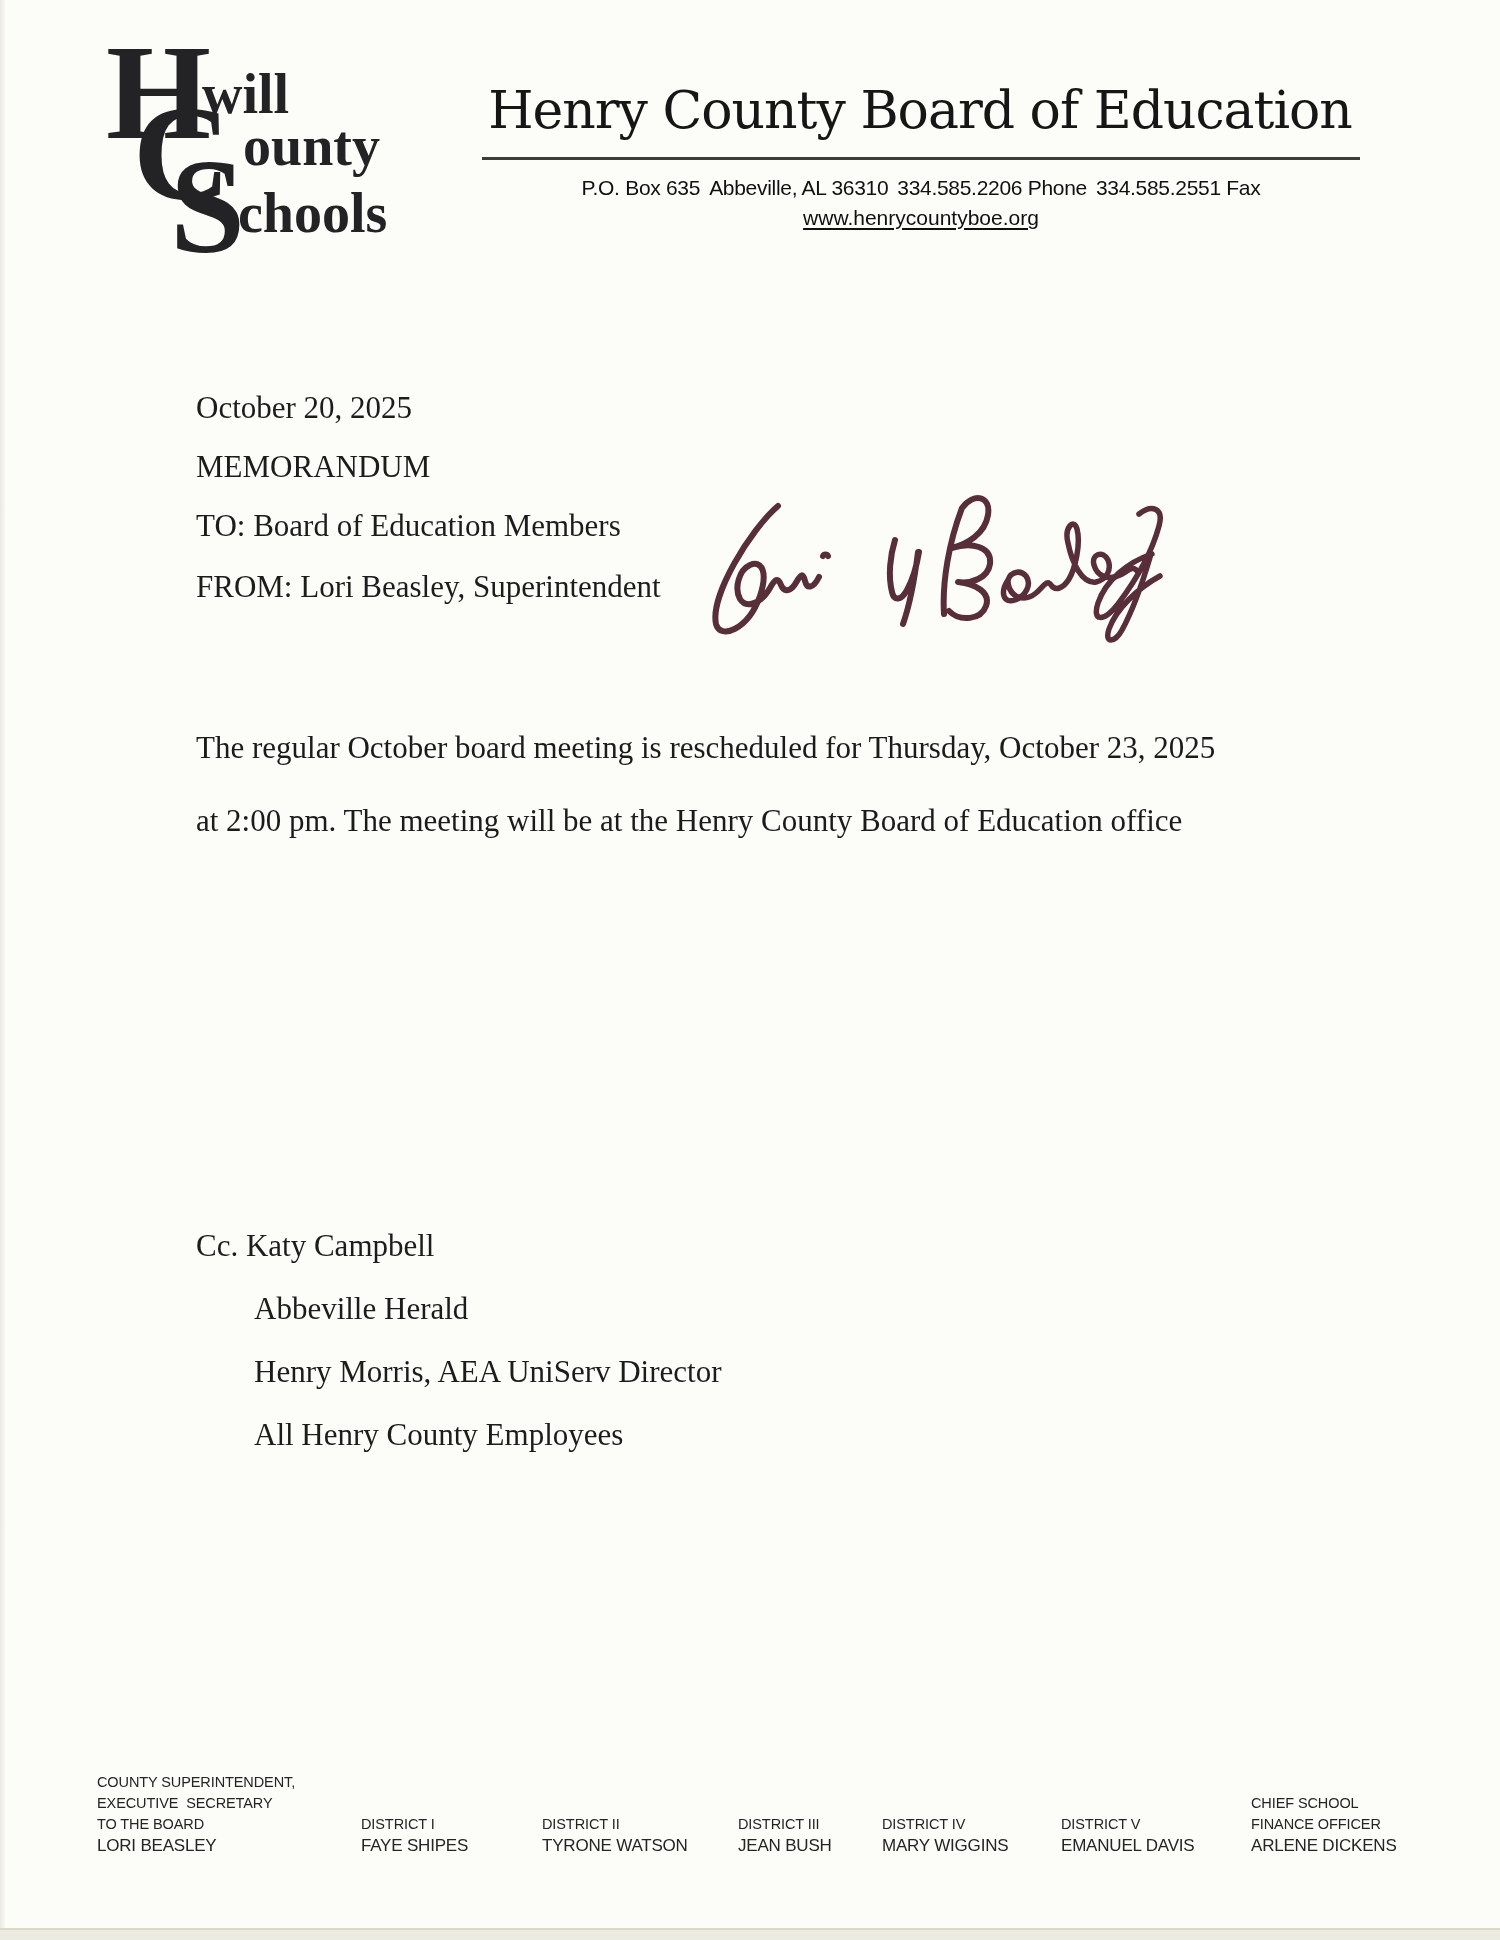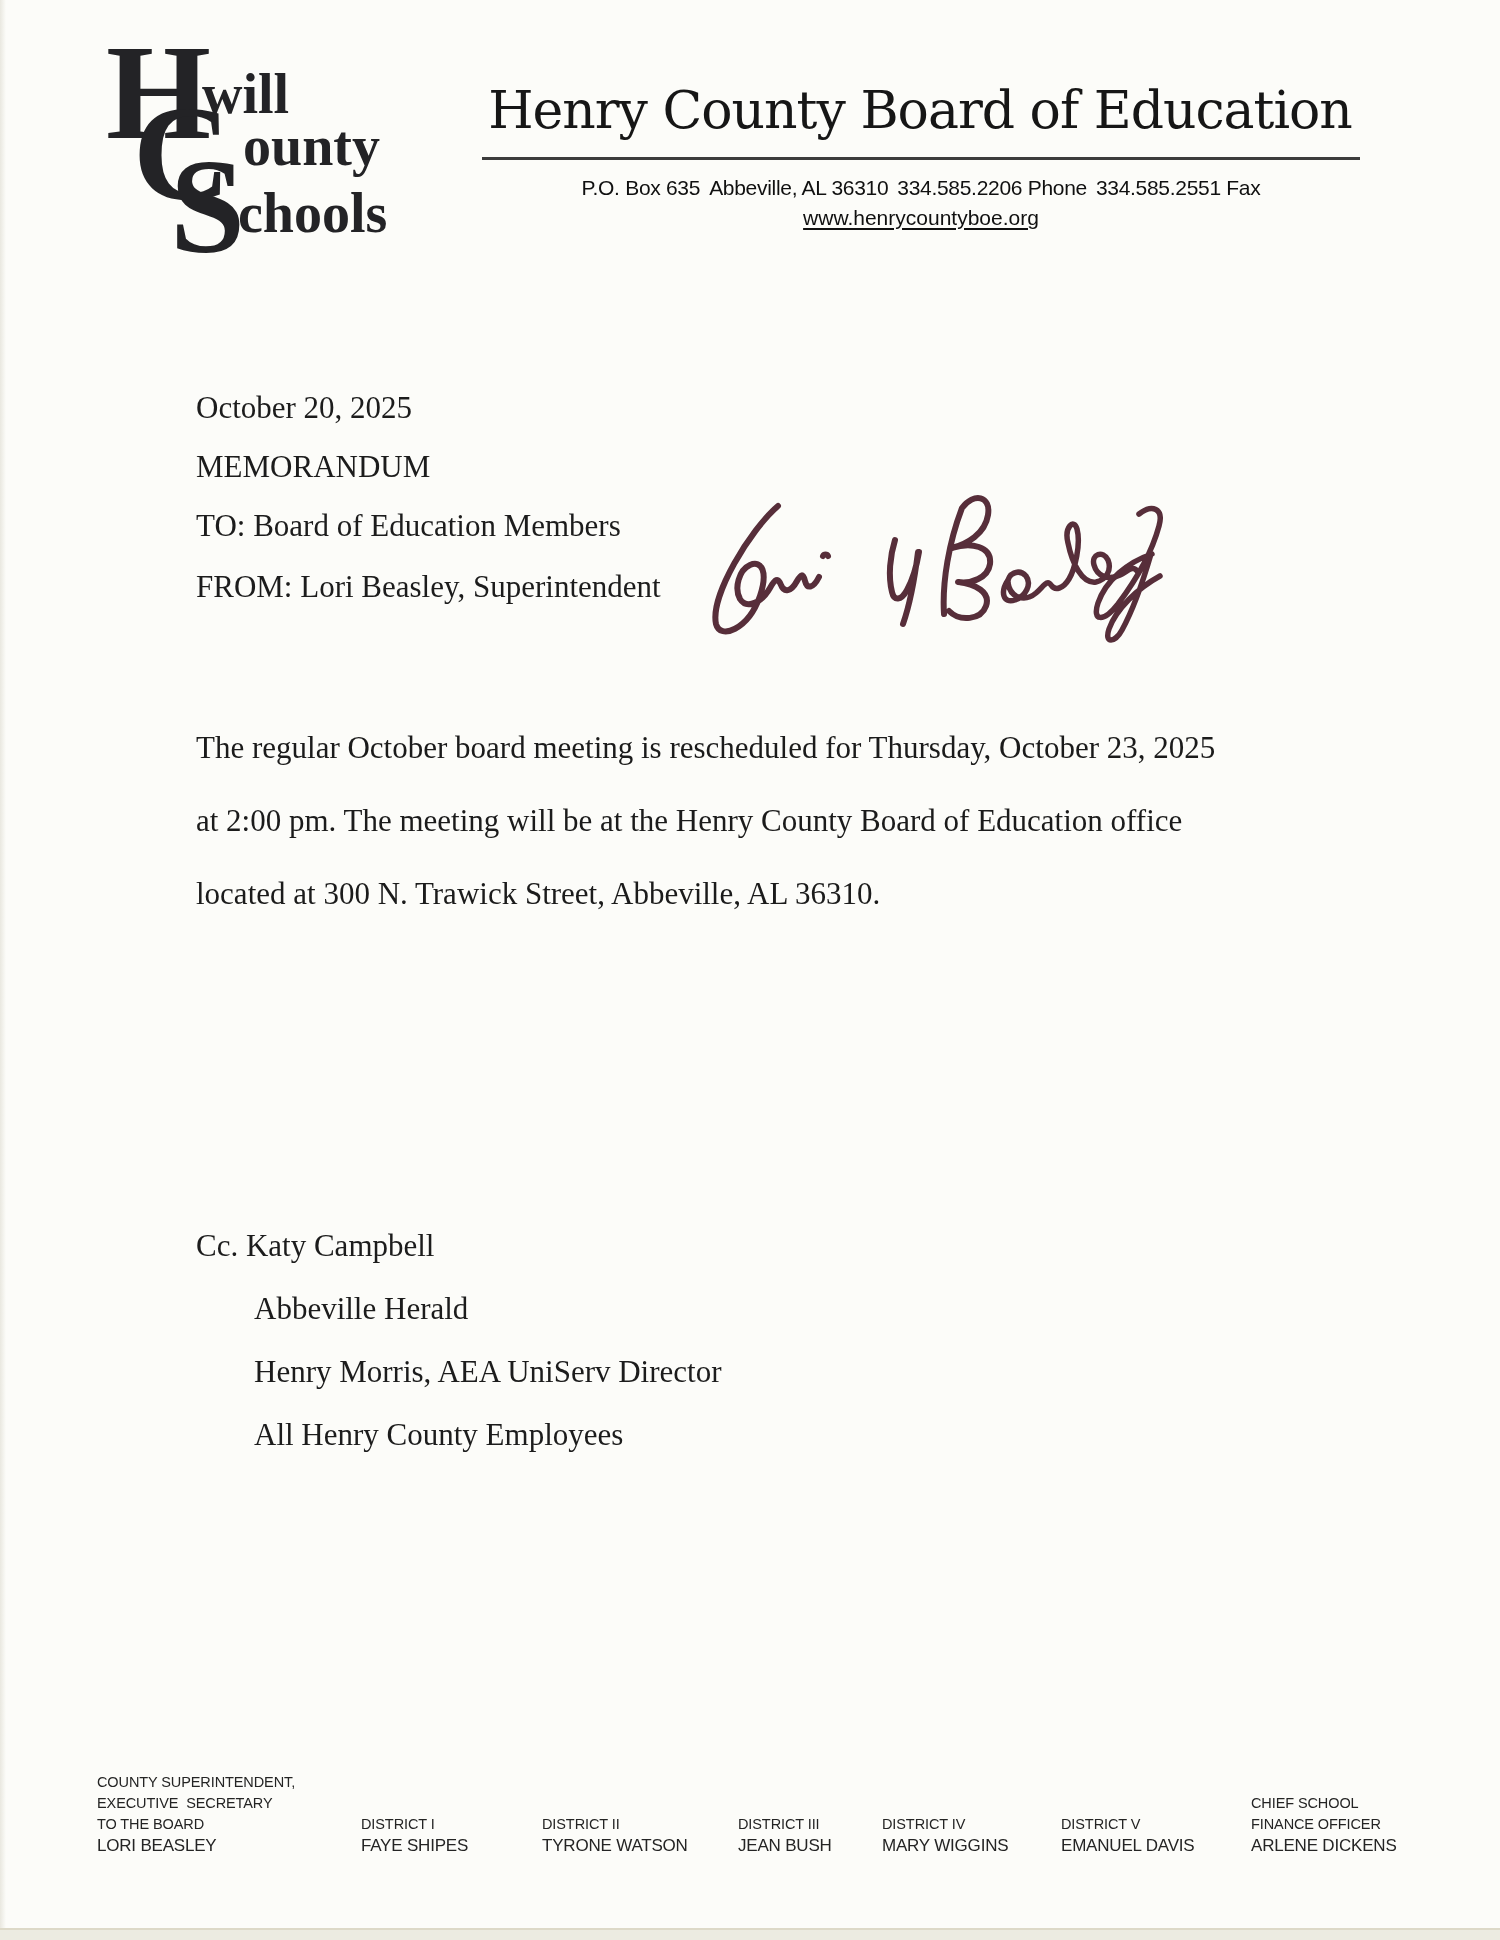--- a/index.html
+++ b/index.html
@@ -108,21 +108,20 @@
     <path stroke-width="6" d="M133,80 C134,78 137,78 138,80" stroke="#4f2430"></path>
     <path stroke-width="6" d="M205,64 C200,80 198,100 202,116 C204,125 211,125 217,114 C223,103 227,88 229,76 M228,76 C225,100 220,128 213,148" stroke="#4f2430"></path>
     <path stroke-width="6" d="M272,32 C259,66 252,106 254,138 M272,32 C284,16 301,20 298,39 C295,58 277,68 262,72 C281,66 302,70 300,88 C298,102 281,108 268,106 C285,108 301,116 296,130 C291,144 270,146 259,135" stroke="#4f2430"></path>
     <path stroke-width="5.5" d="M318,104 C310,116 313,128 325,124 C336,120 342,108 336,100 C329,92 317,98 318,107 C320,121 334,127 346,117 C354,110 357,103 361,109 C365,115 373,113 379,103 C385,93 391,68 387,53 C384,42 374,51 378,67 C382,87 392,108 406,106 C416,104 422,94 418,84 C413,74 401,78 404,89 C407,100 418,105 430,99 C438,95 443,89 447,95" stroke="#4f2430"></path>
     <path stroke-width="5.5" d="M449,38 C462,28 474,32 469,50 C462,76 446,104 428,128 C413,147 402,145 408,127 C416,104 438,86 462,78 M461,78 C454,102 444,132 432,154 C425,167 414,168 419,153 C426,133 448,112 470,100" stroke="#4f2430"></path>
   </svg>
 
   <div class="body-par">
     <div>The regular October board meeting is rescheduled for Thursday, October 23, 2025</div>
     <div>at 2:00 pm. The meeting will be at the Henry County Board of Education office</div>
-    <div>located at 300 N. Trawick Street, Abbeville, AL 36310.</div>
   </div>
 
   <div class="cc-line cc-first">Cc. Katy Campbell</div>
   <div class="cc-line cc-item-0">Abbeville Herald</div>
   <div class="cc-line cc-item-1">Henry Morris, AEA UniServ Director</div>
   <div class="cc-line cc-item-2">All Henry County Employees</div>
 
   <div class="footer-col fcol-0">
     <div class="lbl">COUNTY SUPERINTENDENT,</div>
     <div class="lbl">EXECUTIVE  SECRETARY</div>

